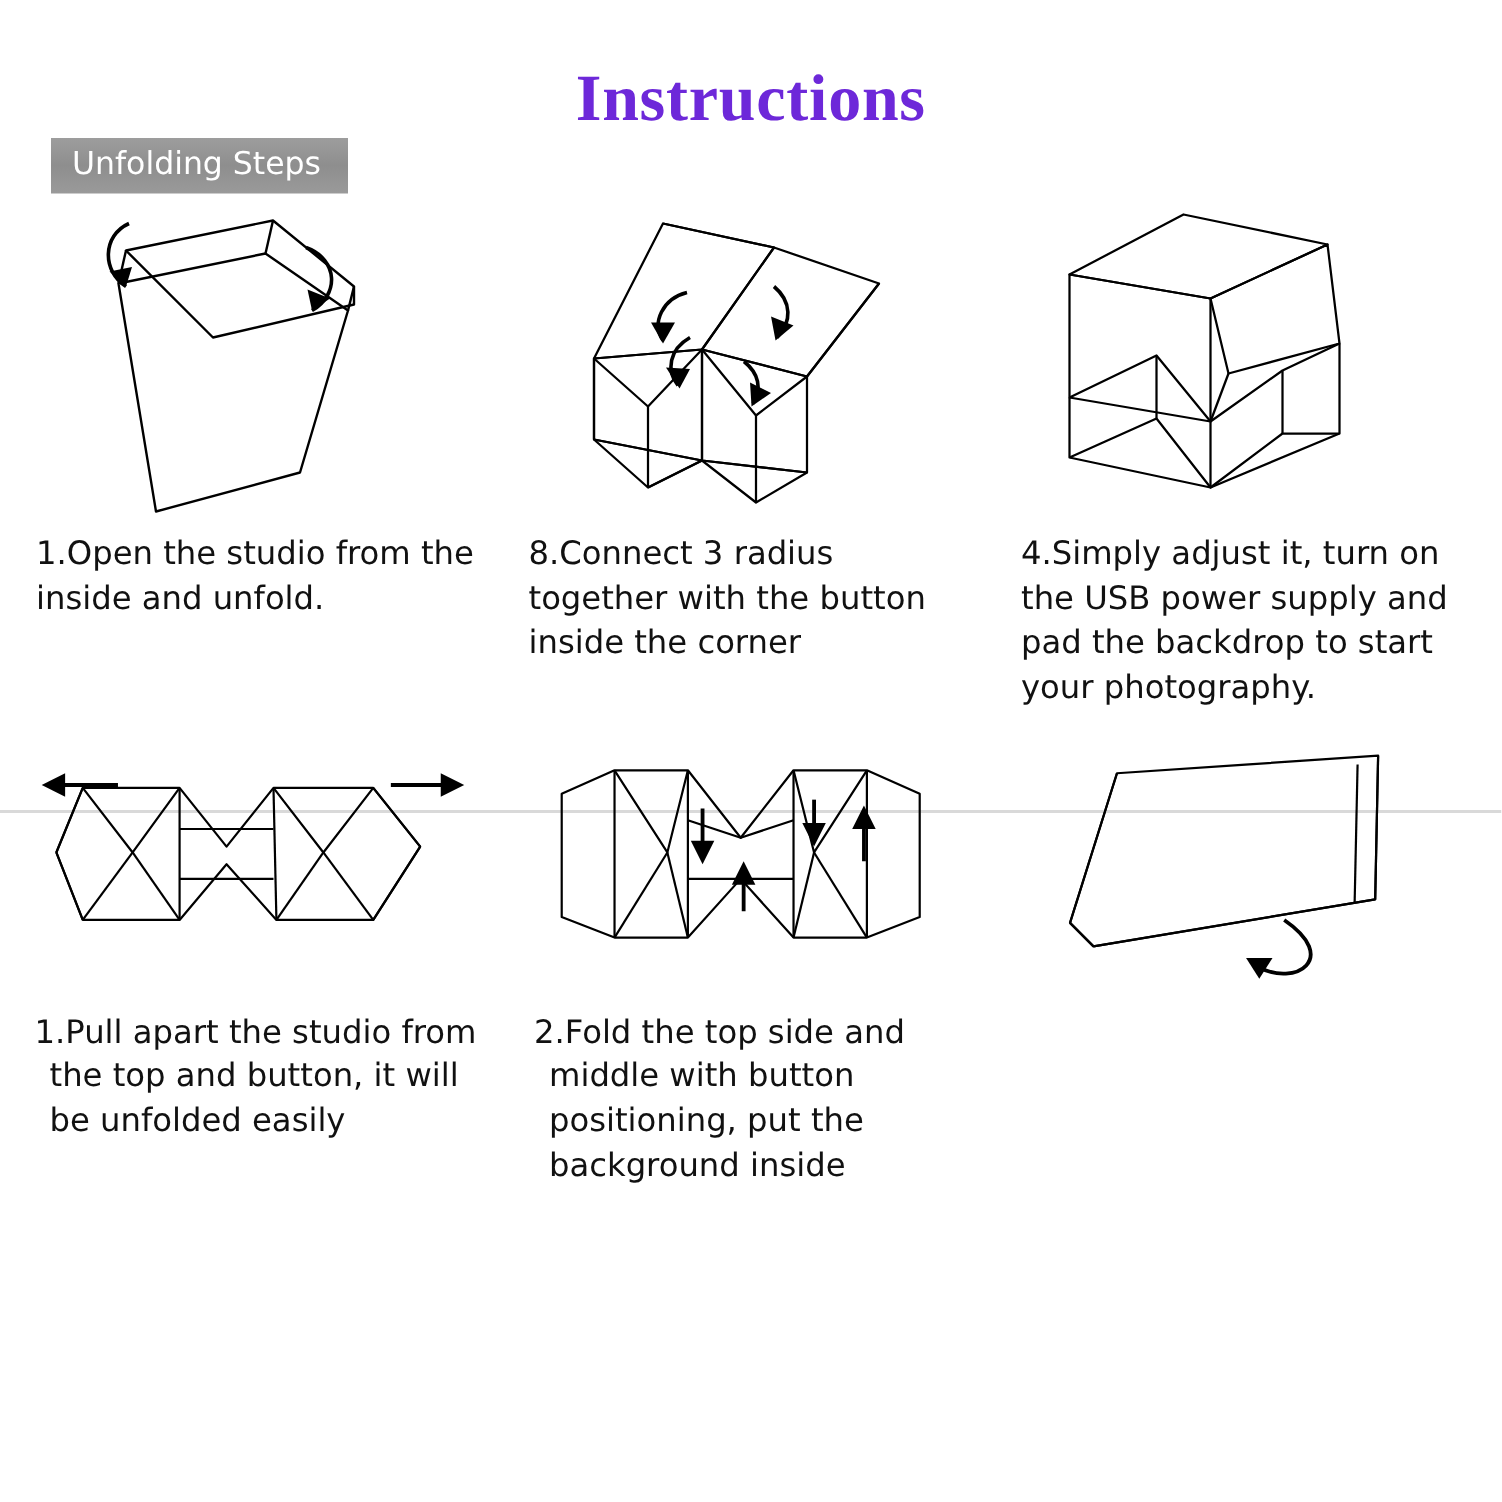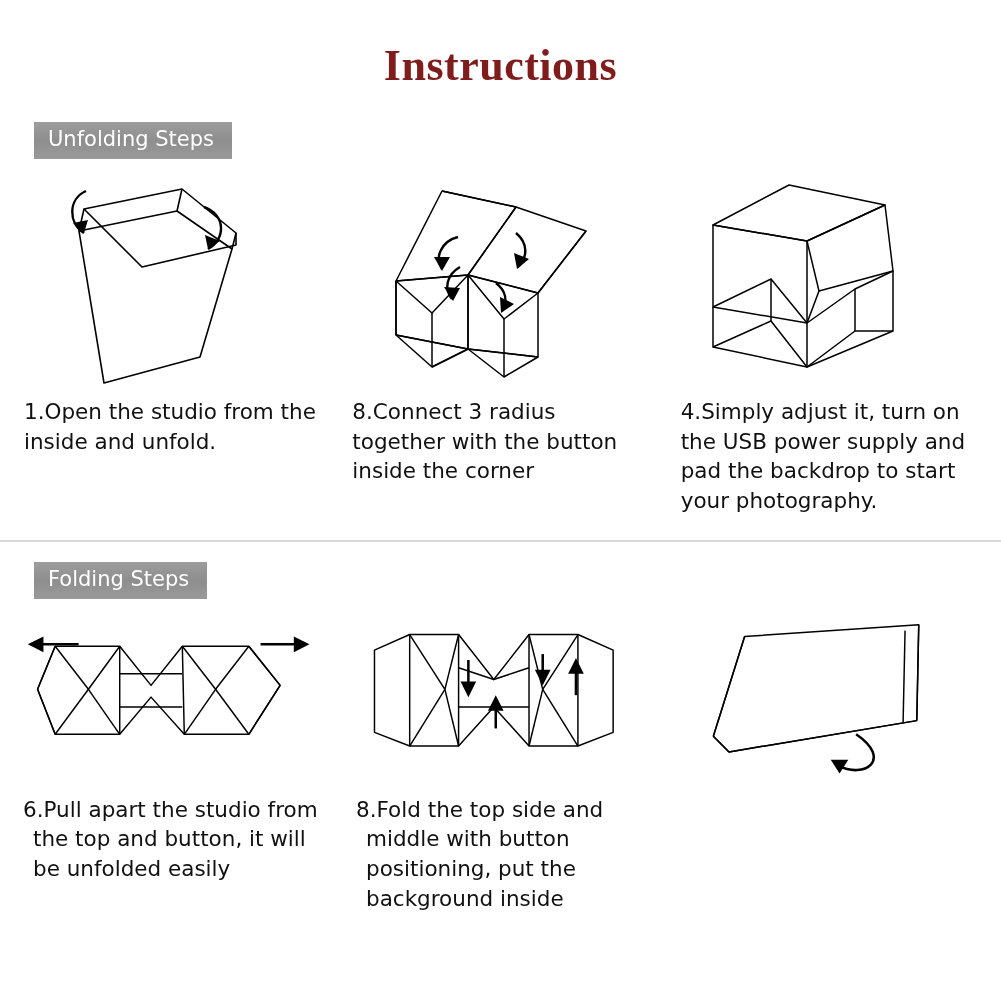--- a/index.html
+++ b/index.html
@@ -22,48 +22,48 @@
     background: #ffffff;
   }
   .title {
     text-align: center;
     font-family: "Liberation Serif", serif;
     font-weight: bold;
     font-size: 44px;
     letter-spacing: 0.5px;
     padding-top: 44px;
     line-height: 1;
-    color: #7f1d1d;
+    color: #6d28d9;
   }
   .section {
     position: relative;
   }
   .section-label-wrap {
     padding-left: 34px;
-    margin-top: 34px;
+    margin-top: 4px;
   }
   .section-label {
     display: inline-block;
     background: linear-gradient(to bottom, #9d9d9d 0%, #8e8e8e 50%, #9a9a9a 100%);
     color: #ffffff;
     font-size: 21px;
     font-family: "DejaVu Sans", sans-serif;
     padding: 6px 18px 8px 14px;
     line-height: 1.1;
   }
   .steps-row {
     display: flex;
     justify-content: flex-start;
     align-items: flex-start;
     padding: 0 8px;
   }
   .step {
     width: 333px;
     box-sizing: border-box;
-    padding: 12px 10px;
+    padding: 0 10px;
     display: flex;
     flex-direction: column;
     align-items: center;
   }
   .fig {
     height: 230px;
     width: 100%;
     display: flex;
     align-items: center;
     justify-content: center;
@@ -209,23 +209,20 @@
         <div class="caption">4.Simply adjust it, turn on the USB power supply and pad the backdrop to start your photography.</div>
       </div>
 
     </div>
   </div>
 
   <div class="divider" style="top: 540px;"></div>
 
   <div class="section sec2" style="margin-top:16px;">
 
-    <div class="section-label-wrap">
-      <span class="section-label">Folding Steps</span>
-    </div>
 
     <div class="steps-row">
 
       <div class="step">
         <div class="fig">
           <svg width="320" height="184" viewBox="0 0 320 184">
             <g fill="none" stroke="#000000" stroke-width="1.5" stroke-linejoin="round">
               <path d="M38 34 L104 34 L136 74 L168 34 L236 34 L268 74 L236 124 L170 124 L136 86 L104 124 L38 124 L20 78 Z"></path>
               <path d="M38 34 L72 78 L104 34"></path>
               <path d="M168 34 L202 78 L236 34"></path>
@@ -247,21 +244,21 @@
               <line x1="62" y1="32" x2="22" y2="32"></line>
             </g>
             <polygon points="10,32 26,24 26,40" fill="#000000"></polygon>
 
             <g stroke="#000000" stroke-width="2.6">
               <line x1="248" y1="32" x2="286" y2="32"></line>
             </g>
             <polygon points="298,32 282,24 282,40" fill="#000000"></polygon>
           </svg>
         </div>
-        <div class="caption">6.Pull apart the studio from the top and button, it will be unfolded easily</div>
+        <div class="caption">1.Pull apart the studio from the top and button, it will be unfolded easily</div>
       </div>
 
       <div class="step">
         <div class="fig">
           <svg width="320" height="184" viewBox="0 0 320 184">
             <g fill="none" stroke="#000000" stroke-width="1.5" stroke-linejoin="round">
               <path d="M24 38 L60 22 L110 22 L146 68 L182 22 L232 22 L268 38 L268 122 L232 136 L182 136 L146 96 L110 136 L60 136 L24 122 Z"></path>
               <path d="M60 22 L96 78 L110 22"></path>
               <path d="M182 22 L196 78 L232 22"></path>
               <path d="M60 136 L96 78"></path>
@@ -290,21 +287,21 @@
               <line x1="196" y1="42" x2="196" y2="62"></line>
             </g>
             <polygon points="196,74 188,58 204,58" fill="#000000"></polygon>
 
             <g stroke="#000000" stroke-width="2.6">
               <line x1="230" y1="84" x2="230" y2="58"></line>
             </g>
             <polygon points="230,46 222,62 238,62" fill="#000000"></polygon>
           </svg>
         </div>
-        <div class="caption">8.Fold the top side and middle with button positioning, put the background inside</div>
+        <div class="caption">2.Fold the top side and middle with button positioning, put the background inside</div>
       </div>
 
       <div class="step">
         <div class="fig">
           <svg width="320" height="184" viewBox="0 0 320 184">
             <g fill="none" stroke="#000000" stroke-width="1.5" stroke-linejoin="round">
               <path d="M30 126 L62 24 L240 12 L238 110 L46 142 Z"></path>
               <path d="M30 126 L46 142"></path>
               <path d="M238 110 L240 12"></path>
               <path d="M226 18 L224 112"></path>

